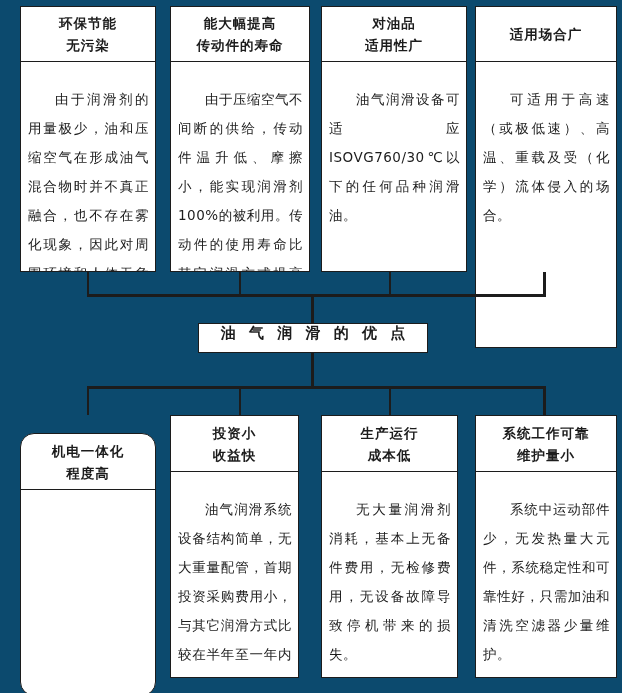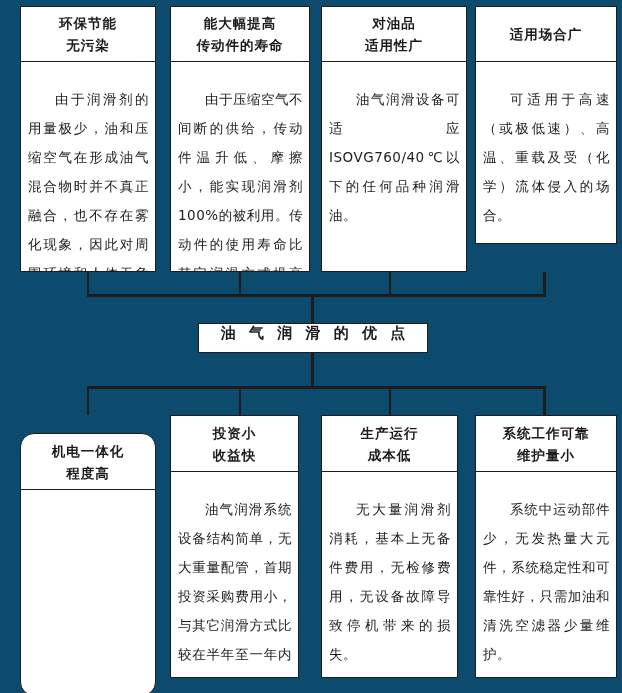--- a/index.html
+++ b/index.html
@@ -88,23 +88,23 @@
     <div class="box-body">由于润滑剂的用量极少，油和压缩空气在形成油气混合物时并不真正融合，也不存在雾化现象，因此对周围环境和人体无危害。</div>
   </div>
   <div class="flow-box top-row" style="left:170px; top:6px; width:140px; height:266px;">
     <div class="box-header">能大幅提高
 传动件的寿命</div>
     <div class="box-body">由于压缩空气不间断的供给，传动件温升低、摩擦小，能实现润滑剂100%的被利用。传动件的使用寿命比其它润滑方式提高数倍以上。</div>
   </div>
   <div class="flow-box top-row" style="left:321px; top:6px; width:146px; height:266px;">
     <div class="box-header">对油品
 适用性广</div>
-    <div class="box-body">油气润滑设备可适应ISOVG760/40℃以下的任何品种润滑油。</div>
+    <div class="box-body">油气润滑设备可适应ISOVG760/30℃以下的任何品种润滑油。</div>
   </div>
-  <div class="flow-box top-row" style="left:475px; top:6px; width:142px; height:238px;">
+  <div class="flow-box top-row" style="left:475px; top:6px; width:142px; height:342px;">
     <div class="box-header">适用场合广</div>
     <div class="box-body">可适用于高速（或极低速）、高温、重载及受（化学）流体侵入的场合。</div>
   </div>
 
   <div class="line v-thin" style="left:87px;  top:272px; height:23px;"></div>
   <div class="line v-thin" style="left:239px; top:272px; height:23px;"></div>
   <div class="line v-thin" style="left:389px; top:272px; height:23px;"></div>
   <div class="line v-thick" style="left:543px; top:272px; height:23px;"></div>
   <div class="line h" style="left:87px; top:294px; width:459px;"></div>
   <div class="line v-thick" style="left:311px; top:296px; height:27px;"></div>

